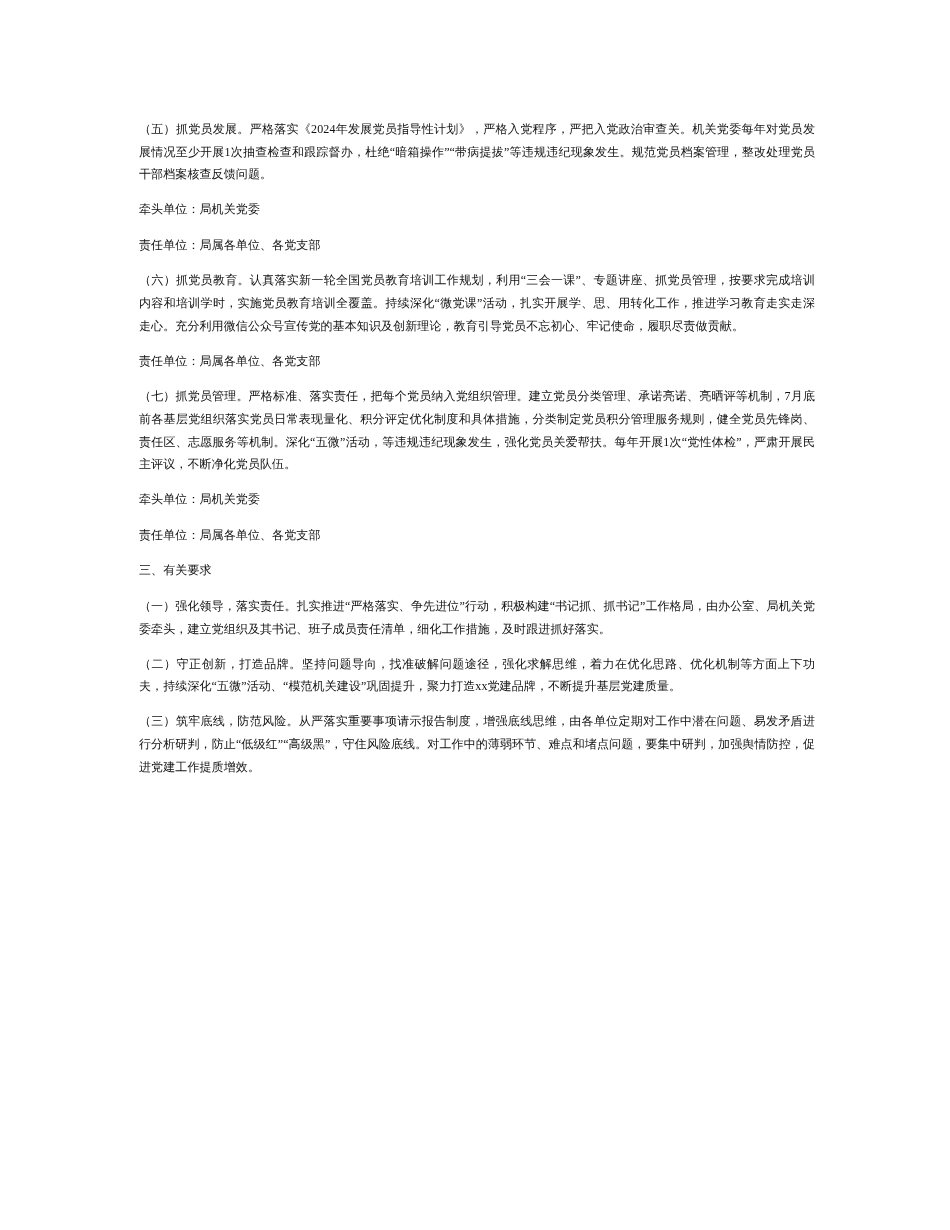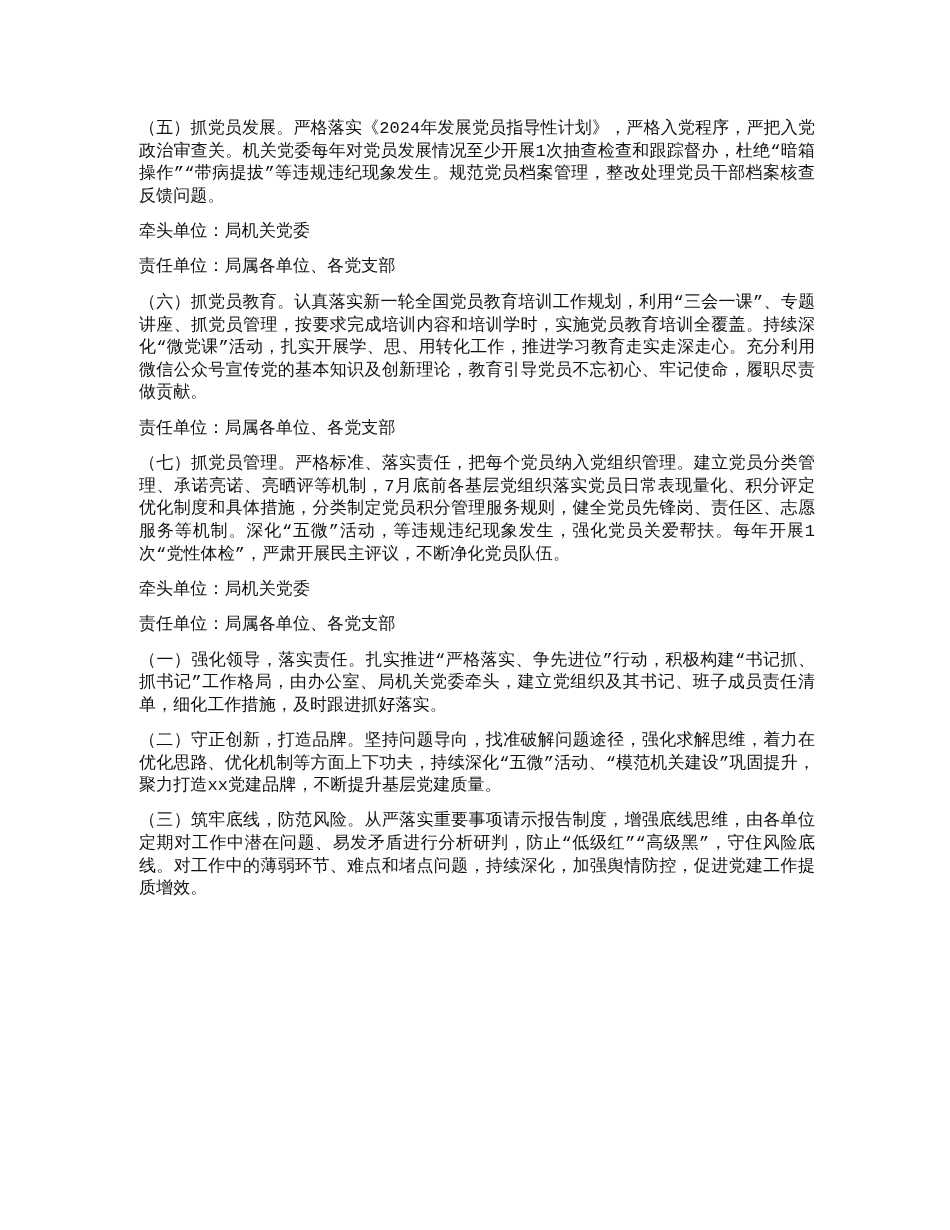--- a/index.html
+++ b/index.html
@@ -1,33 +1,34 @@
 <!DOCTYPE html>
 <html><head>
 <meta charset="utf-8">
 <style>
   html, body { margin: 0; padding: 0; background: #ffffff; }
   body { width: 950px; height: 1230px; position: relative; overflow: hidden; }
   .page {
     position: absolute; left: 139px; top: 118px; width: 676px;
-    font-family: Liberation Mono, monospace;
-    font-size: 17px; line-height: 22.6px; color: #111111;
+    font-family: Liberation Serif, serif;
+    font-size: 12px; line-height: 22.6px; color: #111111;
     letter-spacing: 0.1px;
   }
   .page p { margin: 0 0 12.5px 0; text-align: justify; }
   .page p.label { margin-bottom: 13px; }
 </style>
 </head>
 <body>
 
 <div class="page">
   <p>（五）抓党员发展。严格落实《2024年发展党员指导性计划》，严格入党程序，严把入党政治审查关。机关党委每年对党员发展情况至少开展1次抽查检查和跟踪督办，杜绝“暗箱操作”“带病提拔”等违规违纪现象发生。规范党员档案管理，整改处理党员干部档案核查反馈问题。</p>
   <p class="label">牵头单位：局机关党委</p>
   <p class="label">责任单位：局属各单位、各党支部</p>
   <p>（六）抓党员教育。认真落实新一轮全国党员教育培训工作规划，利用“三会一课”、专题讲座、抓党员管理，按要求完成培训内容和培训学时，实施党员教育培训全覆盖。持续深化“微党课”活动，扎实开展学、思、用转化工作，推进学习教育走实走深走心。充分利用微信公众号宣传党的基本知识及创新理论，教育引导党员不忘初心、牢记使命，履职尽责做贡献。</p>
   <p class="label">责任单位：局属各单位、各党支部</p>
   <p>（七）抓党员管理。严格标准、落实责任，把每个党员纳入党组织管理。建立党员分类管理、承诺亮诺、亮晒评等机制，7月底前各基层党组织落实党员日常表现量化、积分评定优化制度和具体措施，分类制定党员积分管理服务规则，健全党员先锋岗、责任区、志愿服务等机制。深化“五微”活动，等违规违纪现象发生，强化党员关爱帮扶。每年开展1次“党性体检”，严肃开展民主评议，不断净化党员队伍。</p>
   <p class="label">牵头单位：局机关党委</p>
   <p class="label">责任单位：局属各单位、各党支部</p>
+  <p class="label">三、有关要求</p>
   <p>（一）强化领导，落实责任。扎实推进“严格落实、争先进位”行动，积极构建“书记抓、抓书记”工作格局，由办公室、局机关党委牵头，建立党组织及其书记、班子成员责任清单，细化工作措施，及时跟进抓好落实。</p>
   <p>（二）守正创新，打造品牌。坚持问题导向，找准破解问题途径，强化求解思维，着力在优化思路、优化机制等方面上下功夫，持续深化“五微”活动、“模范机关建设”巩固提升，聚力打造xx党建品牌，不断提升基层党建质量。</p>
-  <p>（三）筑牢底线，防范风险。从严落实重要事项请示报告制度，增强底线思维，由各单位定期对工作中潜在问题、易发矛盾进行分析研判，防止“低级红”“高级黑”，守住风险底线。对工作中的薄弱环节、难点和堵点问题，持续深化，加强舆情防控，促进党建工作提质增效。</p>
+  <p>（三）筑牢底线，防范风险。从严落实重要事项请示报告制度，增强底线思维，由各单位定期对工作中潜在问题、易发矛盾进行分析研判，防止“低级红”“高级黑”，守住风险底线。对工作中的薄弱环节、难点和堵点问题，要集中研判，加强舆情防控，促进党建工作提质增效。</p>
 </div>
 
 </body></html>

